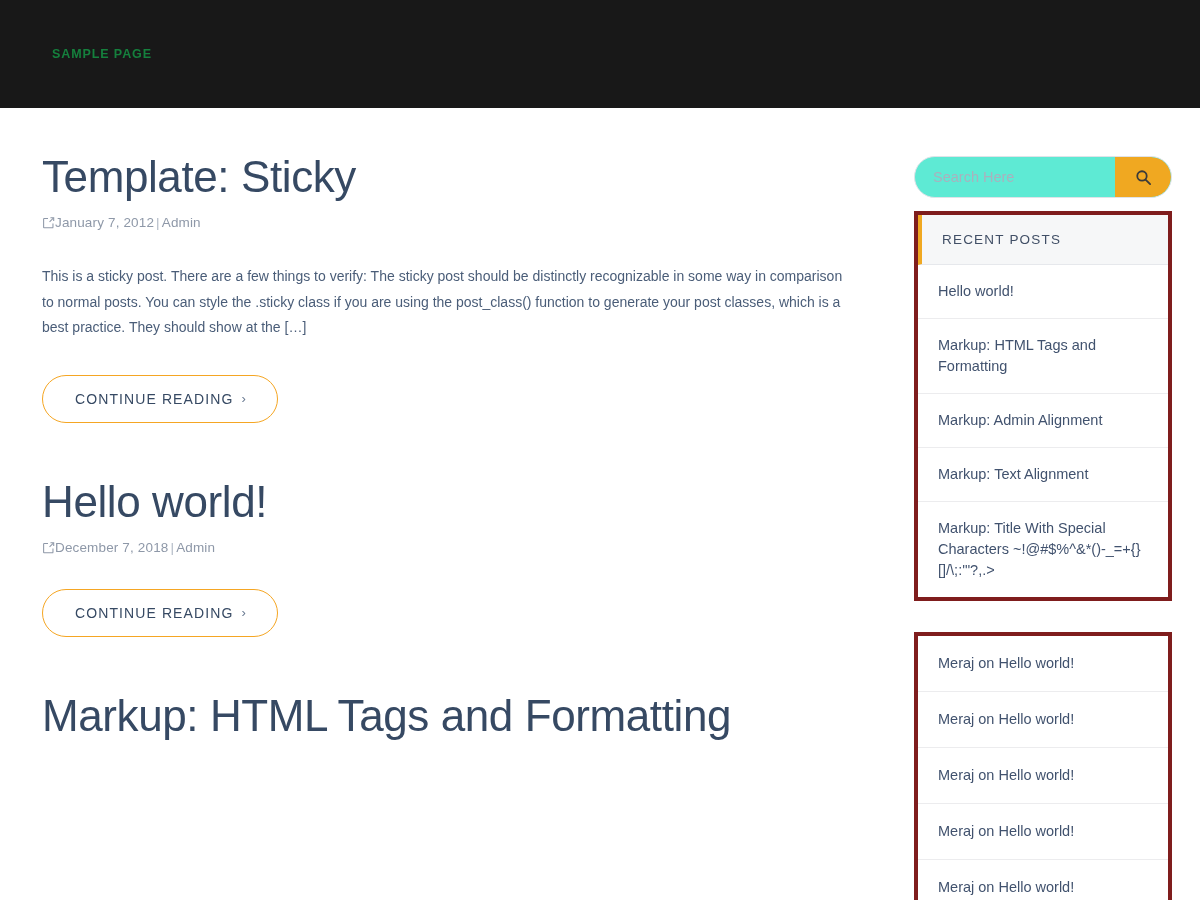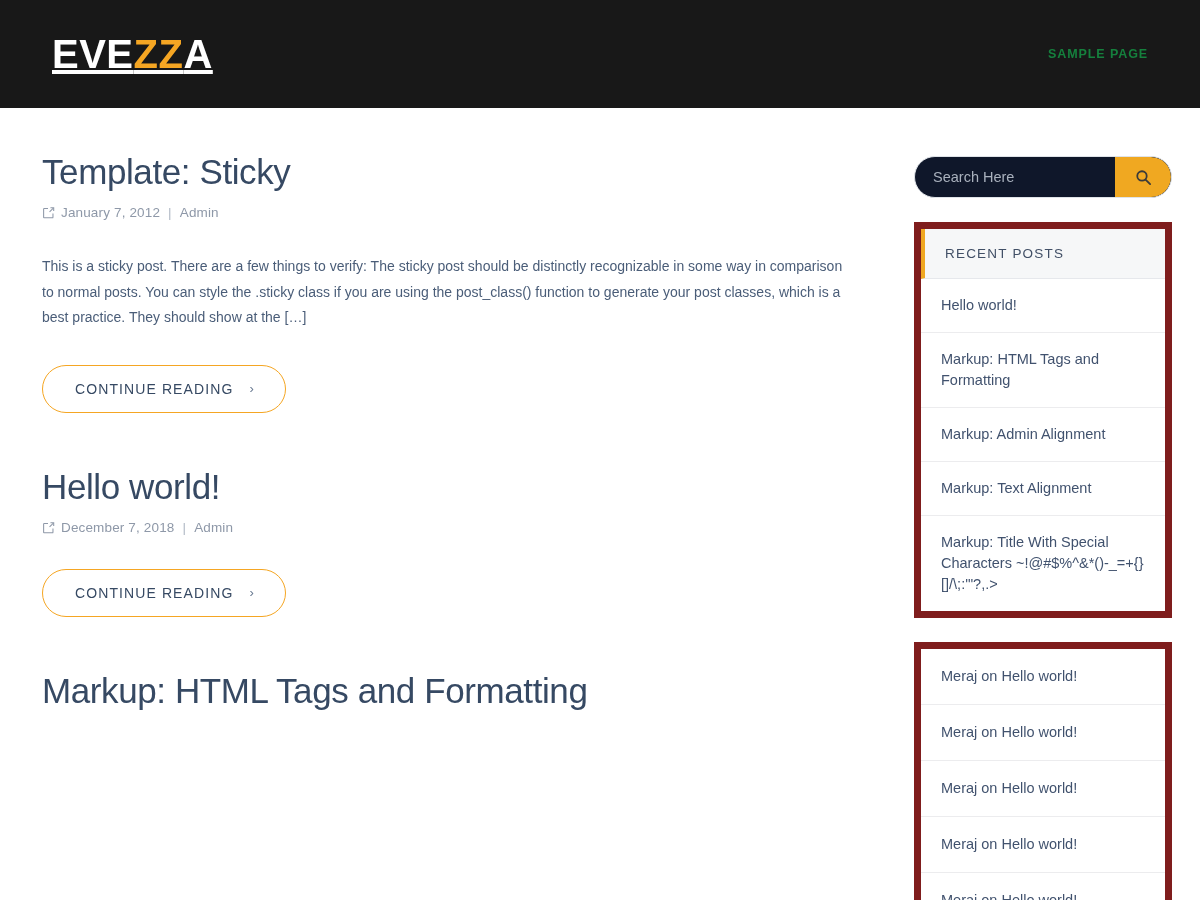--- a/index.html
+++ b/index.html
@@ -72,32 +72,32 @@
   .sidebar-col {
     width: 258px;
     flex: 0 0 258px;
     padding-top: 8px;
   }
 
   
   .post { margin-bottom: 54px; }
 
   .post-title {
-    font-size: 35px;
+    font-size: 44px;
     font-weight: 400;
     line-height: 1.12;
     color: #364963;
     letter-spacing: -0.4px;
     margin-bottom: 14px;
   }
 
   .post-meta {
     display: flex;
     align-items: center;
-    gap: 6px;
+    gap: 0;
     font-size: 13.5px;
     color: #8e98a8;
     letter-spacing: 0.15px;
     margin-bottom: 34px;
   }
   .meta-icon {
     display: inline-block;
     width: 13px;
     height: 13px;
     position: relative;
@@ -110,21 +110,21 @@
     font-size: 14px;
     line-height: 1.82;
     color: #4a5d78;
     max-width: 812px;
     margin-bottom: 34px;
   }
 
   .btn-continue {
     display: inline-flex;
     align-items: center;
-    gap: 16px;
+    gap: 8px;
     border: 1.5px solid #f5a623;
     border-radius: 40px;
     background: transparent;
     color: #364963;
     font-size: 14px;
     font-weight: 400;
     letter-spacing: 1.1px;
     text-transform: uppercase;
     padding: 15px 30px 15px 32px;
     cursor: pointer;
@@ -134,22 +134,22 @@
   .btn-continue .chev { font-size: 13px; color: #6a7b93; }
 
   
   .search-form {
     display: flex;
     width: 258px;
     height: 42px;
     border: 1px solid #dfe3e8;
     border-radius: 21px;
     overflow: hidden;
-    background: #0f172a;
-    margin-bottom: 24px;
+    background: #5eead4;
+    margin-bottom: 13px;
   }
   .search-input {
     flex: 1 1 auto;
     border: none;
     outline: none;
     padding: 0 18px;
     font-size: 14.5px;
     color: #56657c;
     font-family: "Liberation Sans", sans-serif;
     background: transparent;
@@ -162,23 +162,23 @@
     border: none;
     cursor: pointer;
     display: flex;
     align-items: center;
     justify-content: center;
     border-radius: 0 21px 21px 0;
   }
   .search-btn svg { display: block; }
 
   .widget {
-    border: 7px solid #7f1d1d;
+    border: 4px solid #7f1d1d;
     background: #ffffff;
-    margin-bottom: 24px;
+    margin-bottom: 31px;
   }
   .widget-head {
     background: #f6f7f8;
     border-left: 4px solid #f0a821;
     border-bottom: 1px solid #e6e8ec;
     padding: 17px 0 17px 20px;
     font-size: 13.5px;
     letter-spacing: 1.2px;
     text-transform: uppercase;
     color: #414f66;
@@ -193,21 +193,20 @@
     color: #41526e;
     text-decoration: none;
     word-wrap: break-word;
   }
   .widget-list.comments a { padding: 17px 20px; }
 </style>
 </head>
 <body>
 
 <header class="site-header">
-  <a class="logo" href="#"><span>EVE</span><span class="accent">ZZ</span><span>A</span></a>
 
   <nav class="main-nav">
     <a class="nav-link" href="#">SAMPLE PAGE</a>
   </nav>
 </header>
 
 <div class="page-wrap">
 
   <main class="content-col">
 

